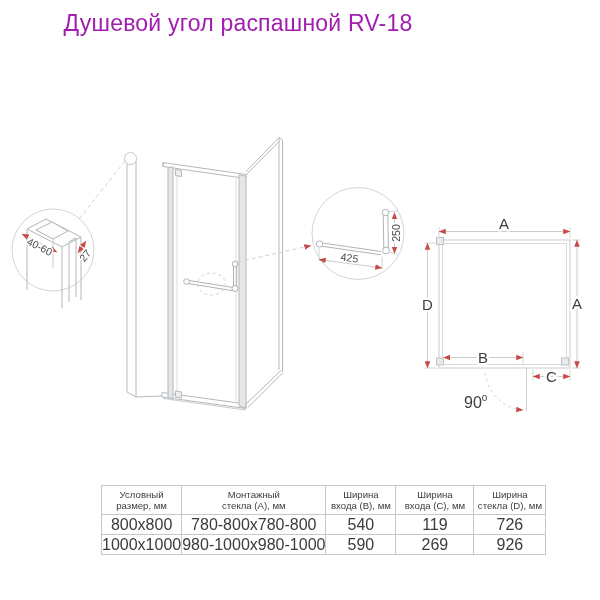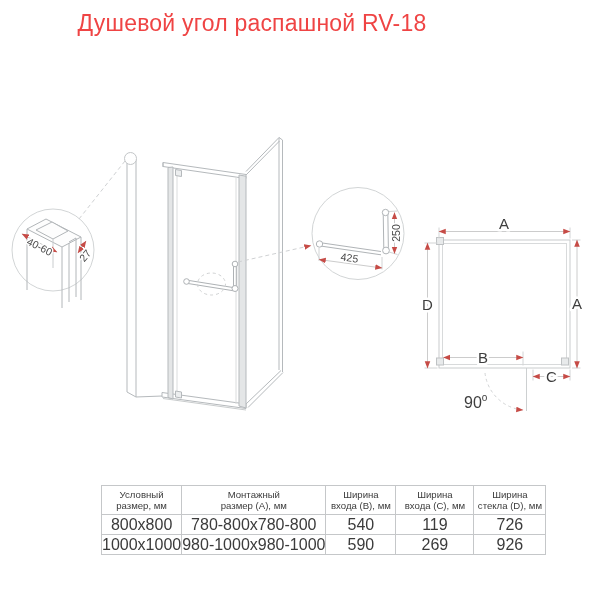--- a/index.html
+++ b/index.html
@@ -1,20 +1,20 @@
 <!DOCTYPE html>
 <html><head>
 <meta charset="utf-8">
 <style>
   html,body{margin:0;padding:0;background:#fff;}
   #stage{position:relative;width:600px;height:600px;background:#fff;overflow:hidden;
          font-family:"Liberation Sans",sans-serif;}
   #stage svg{position:absolute;left:0;top:0;}
   .title{position:absolute;top:9px;left:0;width:476px;text-align:center;
-         font-size:23px;line-height:1.28;color:#ef4444;letter-spacing:.2px;padding-left:14px;}
+         font-size:23px;line-height:1.28;color:#a21caf;letter-spacing:.2px;}
   
   .tblwrap{position:absolute;left:101px;top:485px;}
   table{border-collapse:collapse;table-layout:fixed;}
   th,td{border:1px solid #c5c7c9;color:#3b3b3b;text-align:center;vertical-align:middle;
         white-space:nowrap;overflow:hidden;}
   th{font-weight:normal;font-size:9.6px;line-height:1.2;height:26px;padding:1px 0;}
   td{font-size:16px;height:19px;padding:0;}
   
   .lbl{font-family:"Liberation Sans",sans-serif;font-size:15px;fill:#3e3e3e;
        paint-order:stroke;stroke:#fff;stroke-width:5px;stroke-linejoin:round;}
@@ -184,21 +184,21 @@
           <col style="width:72px">
       </colgroup>
       <thead>
         <tr>
             <th>
               <div>Условный</div>
               <div>размер, мм</div>
             </th>
             <th>
               <div>Монтажный</div>
-              <div>размер (A), мм</div>
+              <div>стекла (A), мм</div>
             </th>
             <th>
               <div>Ширина</div>
               <div>входа (B), мм</div>
             </th>
             <th>
               <div>Ширина</div>
               <div>входа (C), мм</div>
             </th>
             <th>

